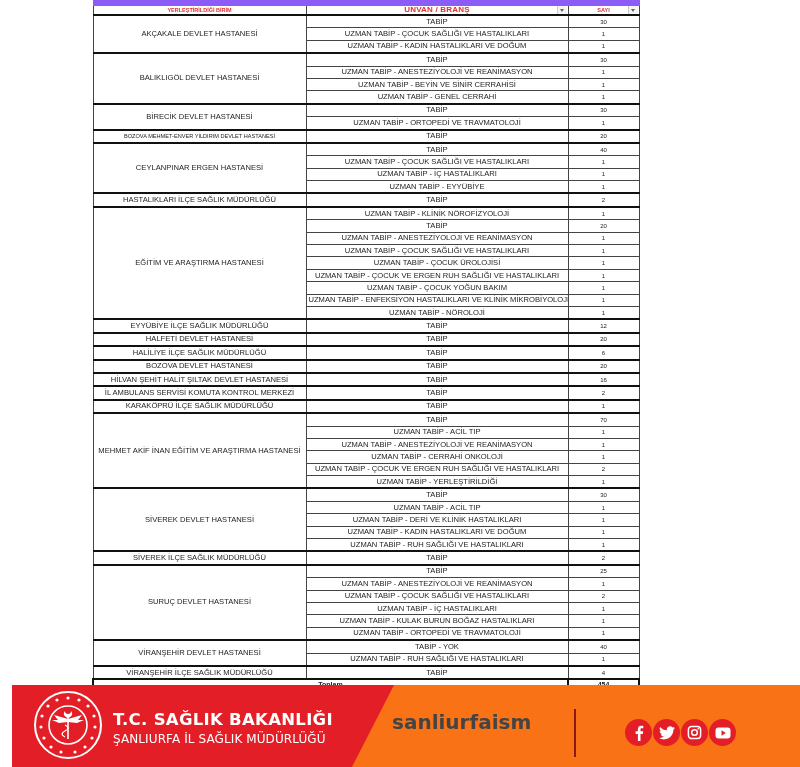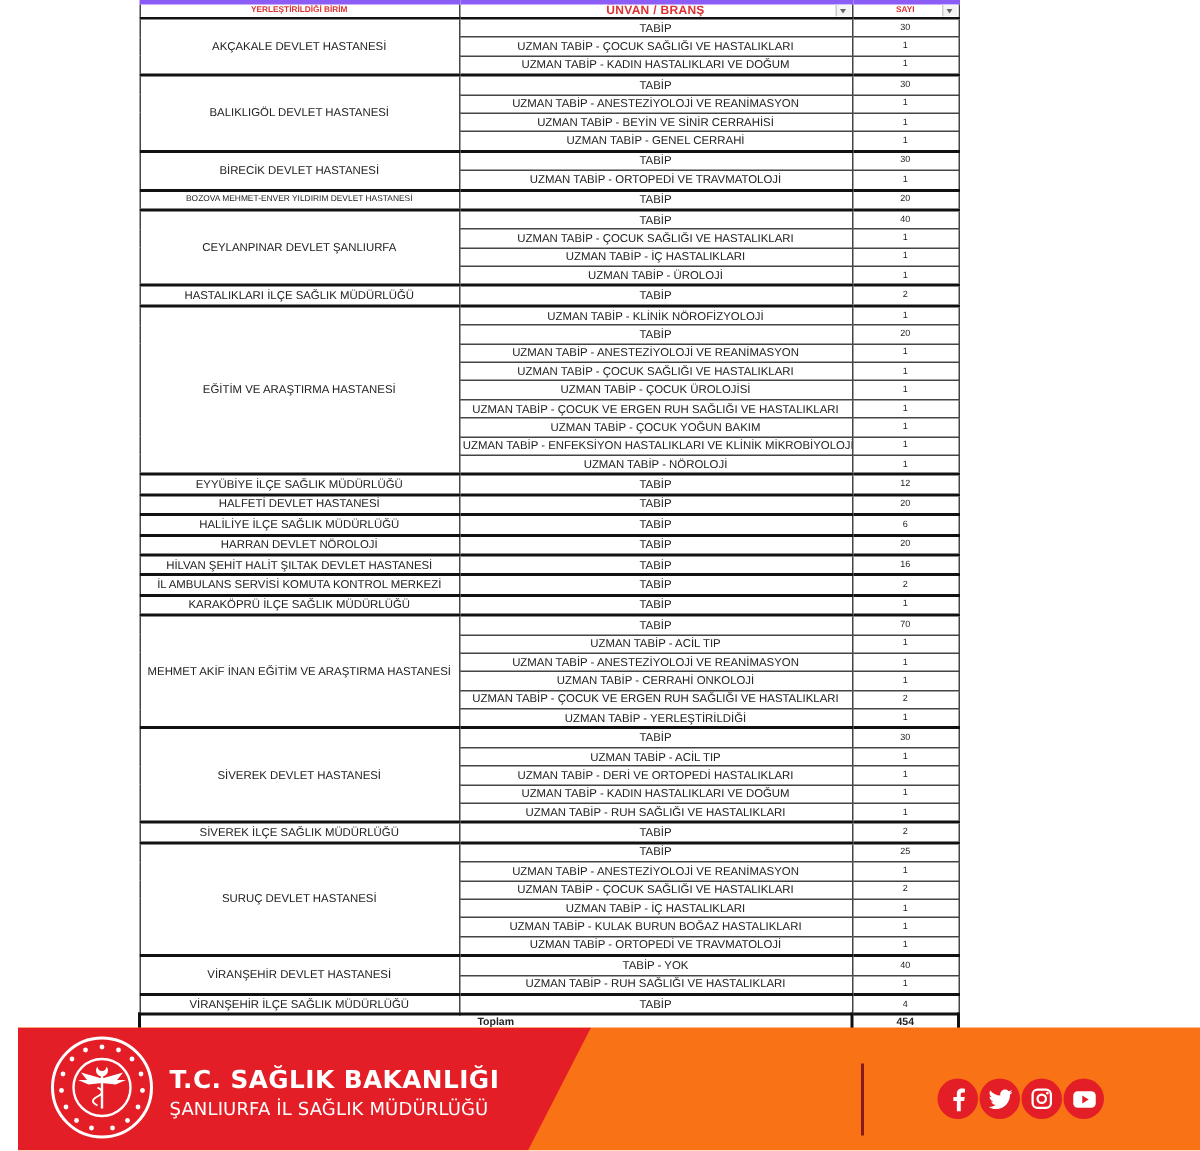--- a/index.html
+++ b/index.html
@@ -16,21 +16,21 @@
     font-size: 7.6px; color: #222;
   }
   table.grid td, table.grid th {
     border: 1px solid #444; padding: 0 2px; text-align: center;
     vertical-align: middle; line-height: 10px; height: 11.4px;
     overflow: hidden; white-space: nowrap;
   }
   table.grid th {
     height: 8px; line-height: 8px; padding: 0; background: #fff;
     color: #e03030; font-weight: bold; position: relative;
-    border-top: 3px solid #8b5cf6;
+    border-top: 6px solid #8b5cf6;
   }
   th.h-birim { font-size: 5.5px; }
   th.h-unvan { font-size: 8px; letter-spacing: 0.2px; }
   th.h-sayi { font-size: 5.5px; }
   .filter-btn {
     position: absolute; right: 1px; top: 0; width: 9px; height: 8px;
     border-left: 1px solid #ccc; background: #f4f4f4;
     display: flex; align-items: center; justify-content: center;
   }
   .filter-btn::after {
@@ -148,34 +148,34 @@
         <tr>
           <td class="unvan">UZMAN TABİP - ORTOPEDİ VE TRAVMATOLOJİ</td>
           <td class="sayi">1</td>
         </tr>
         <tr class="group-start">
           <td class="birim small" rowspan="1">BOZOVA MEHMET-ENVER YILDIRIM DEVLET HASTANESİ</td>
           <td class="unvan">TABİP</td>
           <td class="sayi">20</td>
         </tr>
         <tr class="group-start">
-          <td class="birim" rowspan="4">CEYLANPINAR DEVLET ŞANLIURFA</td>
+          <td class="birim" rowspan="4">CEYLANPINAR ERGEN HASTANESİ</td>
           <td class="unvan">TABİP</td>
           <td class="sayi">40</td>
         </tr>
         <tr>
           <td class="unvan">UZMAN TABİP - ÇOCUK SAĞLIĞI VE HASTALIKLARI</td>
           <td class="sayi">1</td>
         </tr>
         <tr>
           <td class="unvan">UZMAN TABİP - İÇ HASTALIKLARI</td>
           <td class="sayi">1</td>
         </tr>
         <tr>
-          <td class="unvan">UZMAN TABİP - ÜROLOJİ</td>
+          <td class="unvan">UZMAN TABİP - EYYÜBİYE</td>
           <td class="sayi">1</td>
         </tr>
         <tr class="group-start">
           <td class="birim" rowspan="1">HASTALIKLARI İLÇE SAĞLIK MÜDÜRLÜĞÜ</td>
           <td class="unvan">TABİP</td>
           <td class="sayi">2</td>
         </tr>
         <tr class="group-start">
           <td class="birim" rowspan="9">EĞİTİM VE ARAŞTIRMA HASTANESİ</td>
           <td class="unvan">UZMAN TABİP - KLİNİK NÖROFİZYOLOJİ</td>
@@ -222,21 +222,21 @@
           <td class="birim" rowspan="1">HALFETİ DEVLET HASTANESİ</td>
           <td class="unvan">TABİP</td>
           <td class="sayi">20</td>
         </tr>
         <tr class="group-start">
           <td class="birim" rowspan="1">HALİLİYE İLÇE SAĞLIK MÜDÜRLÜĞÜ</td>
           <td class="unvan">TABİP</td>
           <td class="sayi">6</td>
         </tr>
         <tr class="group-start">
-          <td class="birim" rowspan="1">HARRAN DEVLET NÖROLOJİ</td>
+          <td class="birim" rowspan="1">BOZOVA DEVLET HASTANESİ</td>
           <td class="unvan">TABİP</td>
           <td class="sayi">20</td>
         </tr>
         <tr class="group-start">
           <td class="birim" rowspan="1">HİLVAN ŞEHİT HALİT ŞILTAK DEVLET HASTANESİ</td>
           <td class="unvan">TABİP</td>
           <td class="sayi">16</td>
         </tr>
         <tr class="group-start">
           <td class="birim" rowspan="1">İL AMBULANS SERVİSİ KOMUTA KONTROL MERKEZİ</td>
@@ -276,21 +276,21 @@
         <tr class="group-start">
           <td class="birim" rowspan="5">SİVEREK DEVLET HASTANESİ</td>
           <td class="unvan">TABİP</td>
           <td class="sayi">30</td>
         </tr>
         <tr>
           <td class="unvan">UZMAN TABİP - ACİL TIP</td>
           <td class="sayi">1</td>
         </tr>
         <tr>
-          <td class="unvan">UZMAN TABİP - DERİ VE ORTOPEDİ HASTALIKLARI</td>
+          <td class="unvan">UZMAN TABİP - DERİ VE KLİNİK HASTALIKLARI</td>
           <td class="sayi">1</td>
         </tr>
         <tr>
           <td class="unvan">UZMAN TABİP - KADIN HASTALIKLARI VE DOĞUM</td>
           <td class="sayi">1</td>
         </tr>
         <tr>
           <td class="unvan">UZMAN TABİP - RUH SAĞLIĞI VE HASTALIKLARI</td>
           <td class="sayi">1</td>
         </tr>
@@ -370,20 +370,21 @@
       </g>
       <path d="M33 22 a4 4 0 1 0 6 0 a3 3 0 1 1 -6 0z" fill="#fff"></path>
       <rect x="35.2" y="26" width="1.6" height="24" fill="#fff"></rect>
       <path d="M36 30 L22 26 L26 31 L20 31 L27 34 L36 33z" fill="#fff"></path>
       <path d="M36 30 L50 26 L46 31 L52 31 L45 34 L36 33z" fill="#fff"></path>
       <path d="M33 36 q6 3 0 6 q-6 3 0 6" fill="none" stroke="#fff" stroke-width="1.3"></path>
     </svg>
     <div class="ministry-title">T.C. SAĞLIK BAKANLIĞI</div>
     <div class="ministry-sub">ŞANLIURFA İL SAĞLIK MÜDÜRLÜĞÜ</div>
   </div>
+  <div class="handle">sanliurfaism</div>
   <div class="divider"></div>
   <div class="socials">
     <div class="social">
       <svg width="12" height="16" viewBox="0 0 12 16">
           <path d="M7.5 16V9h2.3l.4-2.7H7.5V4.6c0-.8.2-1.3 1.4-1.3h1.4V.9C10 .8 9.2.7 8.3.7 6.3.7 4.9 1.9 4.9 4.1v2.2H2.6V9h2.3v7z" fill="#fff"></path>
         </svg>
     </div>
     <div class="social">
       <svg width="16" height="14" viewBox="0 0 24 20">
           <path d="M24 2.4c-.9.4-1.8.7-2.8.8 1-.6 1.8-1.6 2.2-2.7-1 .6-2 1-3.1 1.2C19.3.7 18 0 16.6 0c-2.7 0-4.9 2.2-4.9 4.9 0 .4 0 .8.1 1.1C7.7 5.8 4.1 3.9 1.7.9c-.4.7-.7 1.6-.7 2.5 0 1.7.9 3.2 2.2 4.1-.8 0-1.6-.2-2.2-.6v.1c0 2.4 1.7 4.4 3.9 4.8-.4.1-.8.2-1.3.2-.3 0-.6 0-.9-.1.6 2 2.4 3.4 4.6 3.4-1.7 1.3-3.8 2.1-6.1 2.1-.4 0-.8 0-1.2-.1C2.2 18.8 4.8 19.6 7.5 19.6c9.1 0 14-7.5 14-14v-.6c1-.7 1.8-1.6 2.5-2.6z" fill="#fff"></path>

